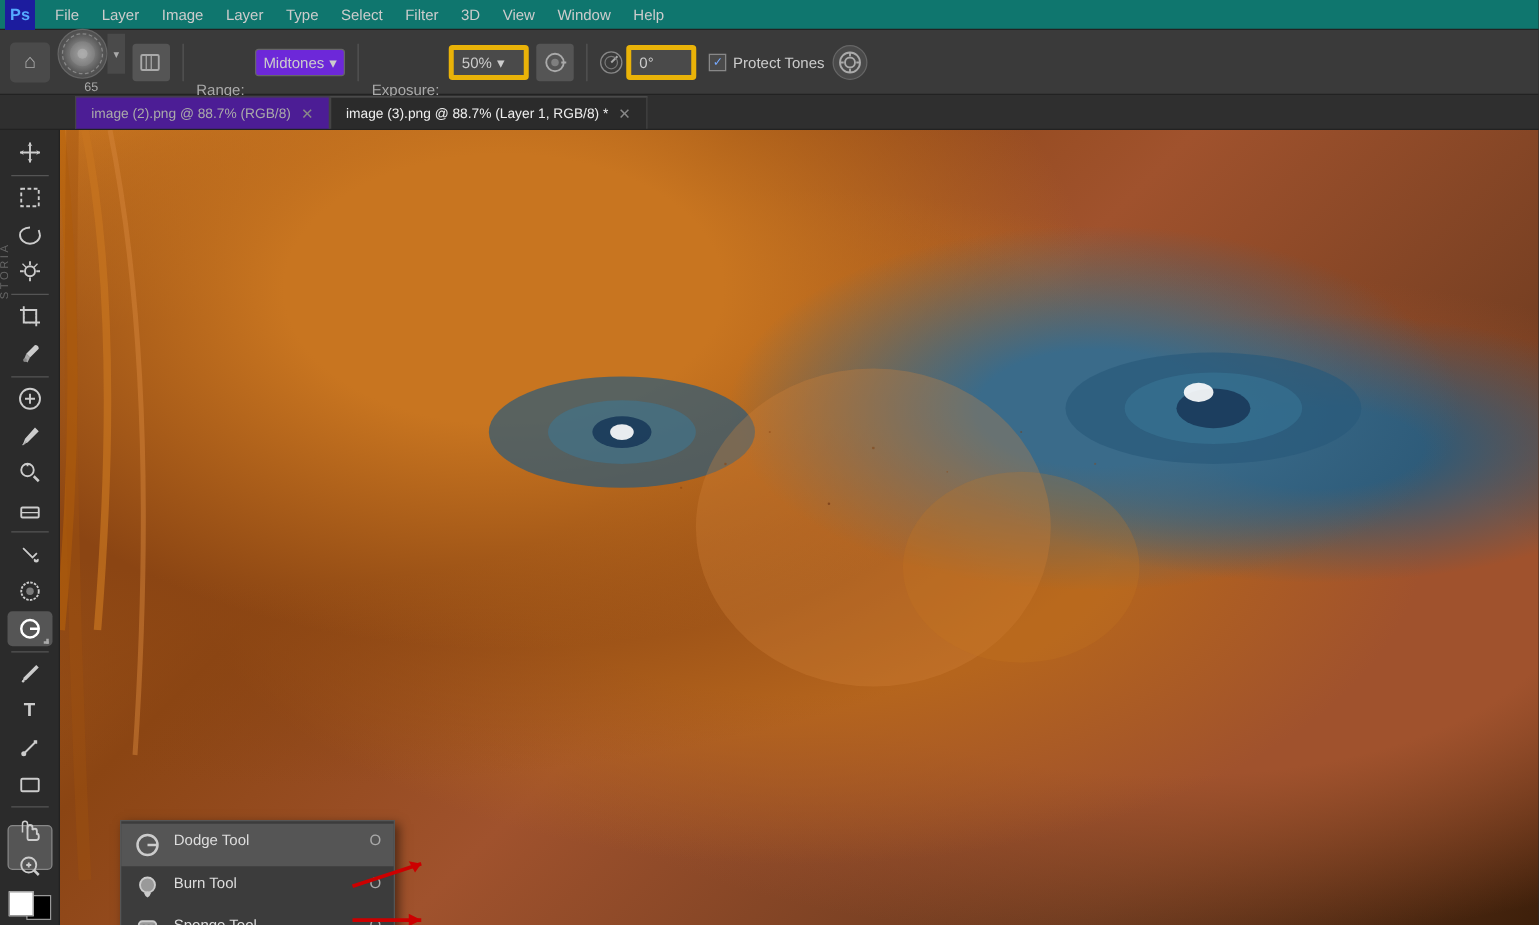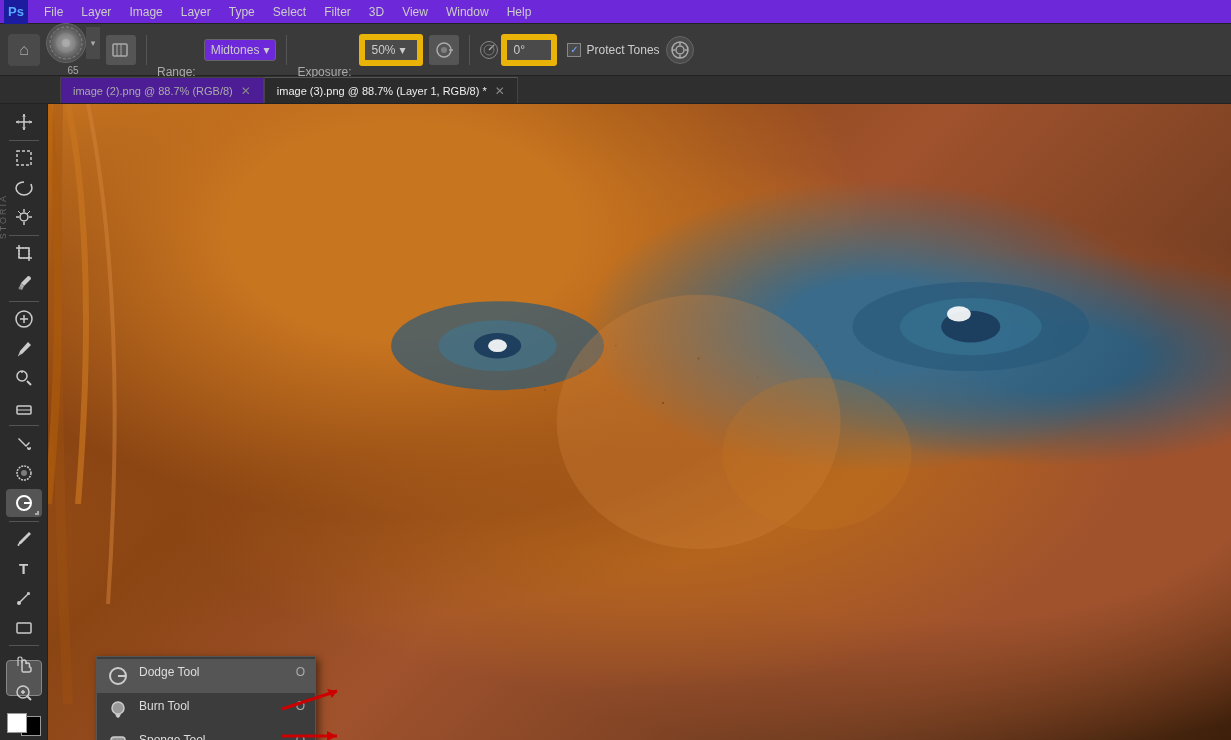--- a/index.html
+++ b/index.html
@@ -2,21 +2,21 @@
 <html><head>
   <meta charset="utf-8">
   <style>
     * { margin: 0; padding: 0; box-sizing: border-box; }
     body { width: 1231px; height: 740px; overflow: hidden; background: #2b2b2b; font-family: 'Arial', sans-serif; font-size: 12px; color: #ccc; user-select: none; }
 
     
     #menubar {
       width: 100%;
       height: 24px;
-      background: #6d28d9;
+      background: #0f766e;
       display: flex;
       align-items: center;
       padding: 0 4px;
       gap: 2px;
       border-bottom: 1px solid #222;
     }
     #menubar .ps-logo {
       width: 24px; height: 24px;
       background: #1c1c9e;
       display: flex; align-items: center; justify-content: center;
@@ -83,21 +83,21 @@
       border: 1px solid #666;
       color: #ccc;
       padding: 3px 6px;
       border-radius: 3px;
       font-size: 12px;
       cursor: pointer;
       display: flex; align-items: center; gap: 4px;
     }
     .opt-input {
       background: #4a4a4a;
-      border: 6px solid #eab308;
+      border: 4px solid #eab308;
       color: #ccc;
       padding: 3px 6px;
       border-radius: 3px;
       font-size: 12px;
       width: 64px;
       display: flex; align-items: center; gap: 4px;
     }
     .opt-angle {
       display: flex; align-items: center; gap: 3px;
     }

